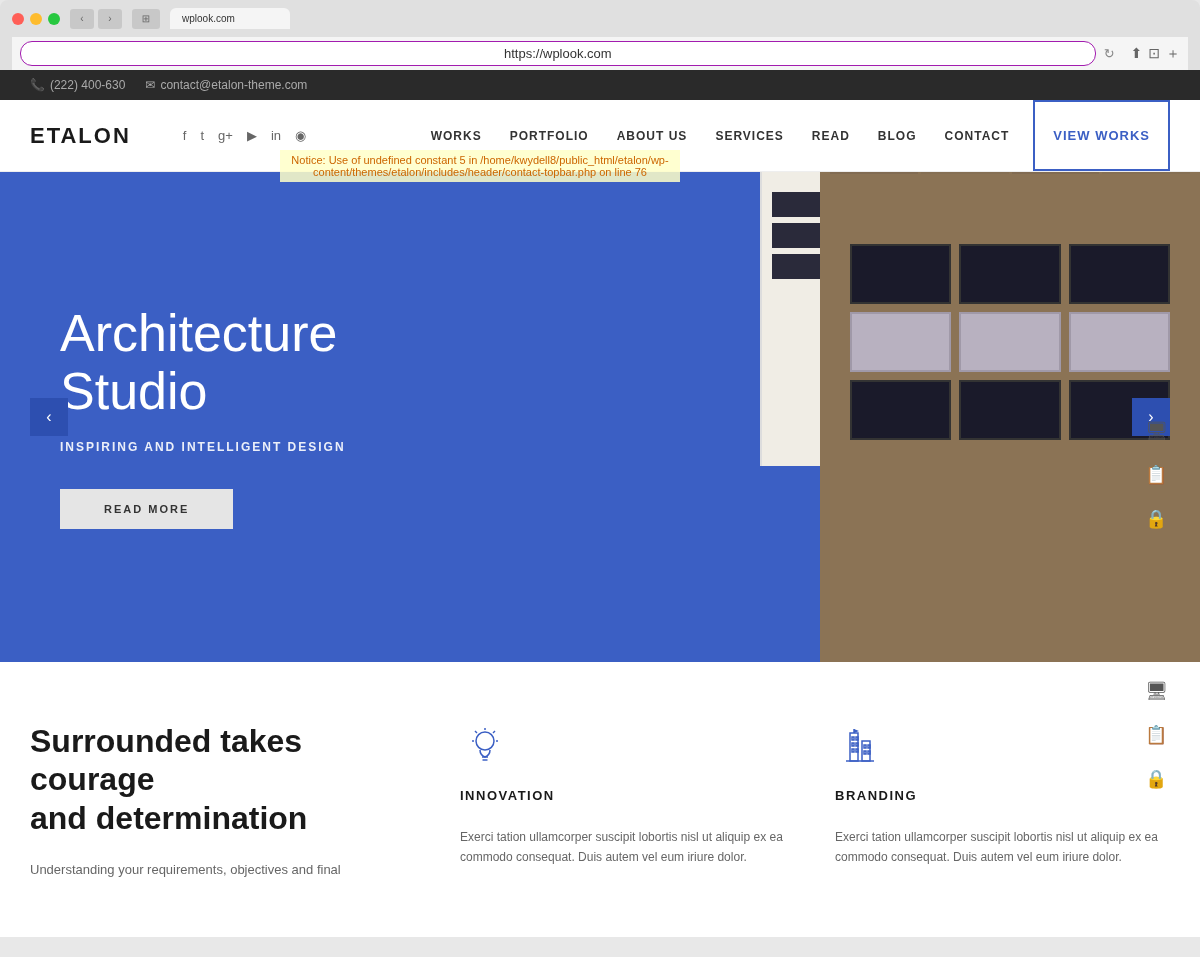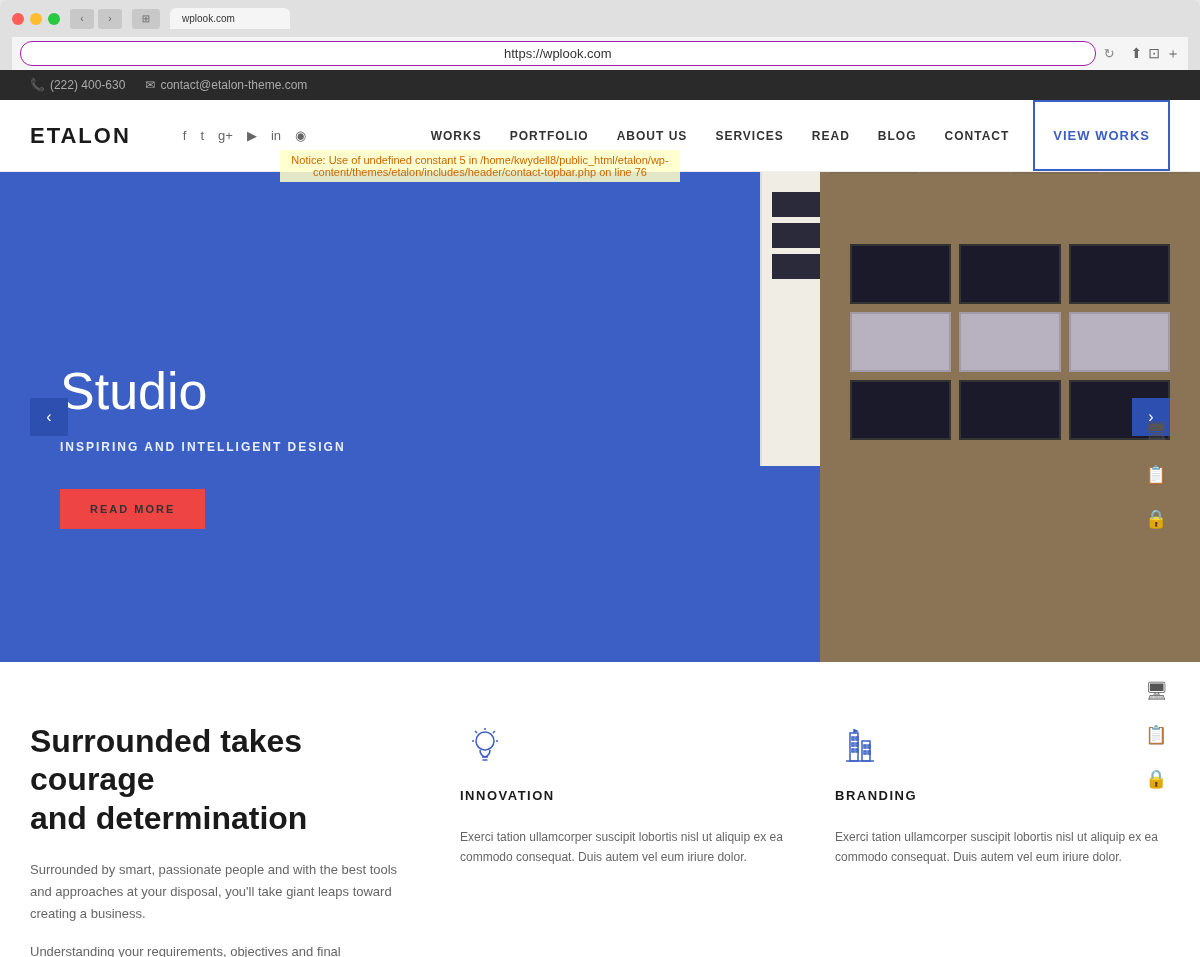--- a/index.html
+++ b/index.html
@@ -181,23 +181,23 @@
       margin-bottom: 20px;
     }
     .hero-subtitle {
       font-size: 12px;
       letter-spacing: 2px;
       font-weight: 600;
       margin-bottom: 35px;
       color: rgba(255,255,255,0.9);
     }
     .hero-btn {
-      background: #ef4444;
+      background: #e5e5e5;
       color: #333;
-      padding: 14px 30px;
+      padding: 14px 44px;
       font-size: 11px;
       font-weight: 700;
       letter-spacing: 2px;
       border: none;
       cursor: pointer;
       display: inline-block;
     }
 
     .hero-arrow {
       position: absolute;
@@ -378,42 +378,41 @@
           <div style="height:60px;background:#cce;border:2px solid #aac;opacity:0.7;"></div>
           <div style="height:60px;background:#1a1a2a;border:2px solid #333;"></div>
           <div style="height:60px;background:#1a1a2a;border:2px solid #333;"></div>
           <div style="height:60px;background:#1a1a2a;border:2px solid #333;"></div>
         </div>
       </div>
     </div>
 
     <div class="hero-content">
       <h1 class="hero-title">
-        <br>
+        <span>Architecture</span><br>
         <span>Studio</span>
       </h1>
       <p class="hero-subtitle">INSPIRING AND INTELLIGENT DESIGN</p>
       <button class="hero-btn">READ MORE</button>
     </div>
 
     <div class="hero-arrow hero-arrow-left">
       <span>‹</span>
     </div>
     <div class="hero-arrow hero-arrow-right">
       <span>›</span>
     </div>
   </div>
 
   <div class="content-section">
     <div class="content-left">
       <h2 class="content-title">
         <span>Surrounded takes courage</span><br>
         <span>and determination</span>
       </h2>
-      <p class="content-text">Surrounded by smart, passionate people and with the best tools and approaches at your disposal, you'll take giant leaps toward creating a business.</p>
       <p class="content-text">Understanding your requirements, objectives and final</p>
     </div>
 
     <div class="content-features">
 
       <div class="feature-item">
         <div class="feature-icon">
 
           <svg width="44" height="44" viewBox="0 0 44 44" class="icon-svg">
             <circle cx="22" cy="16" r="9"></circle>

